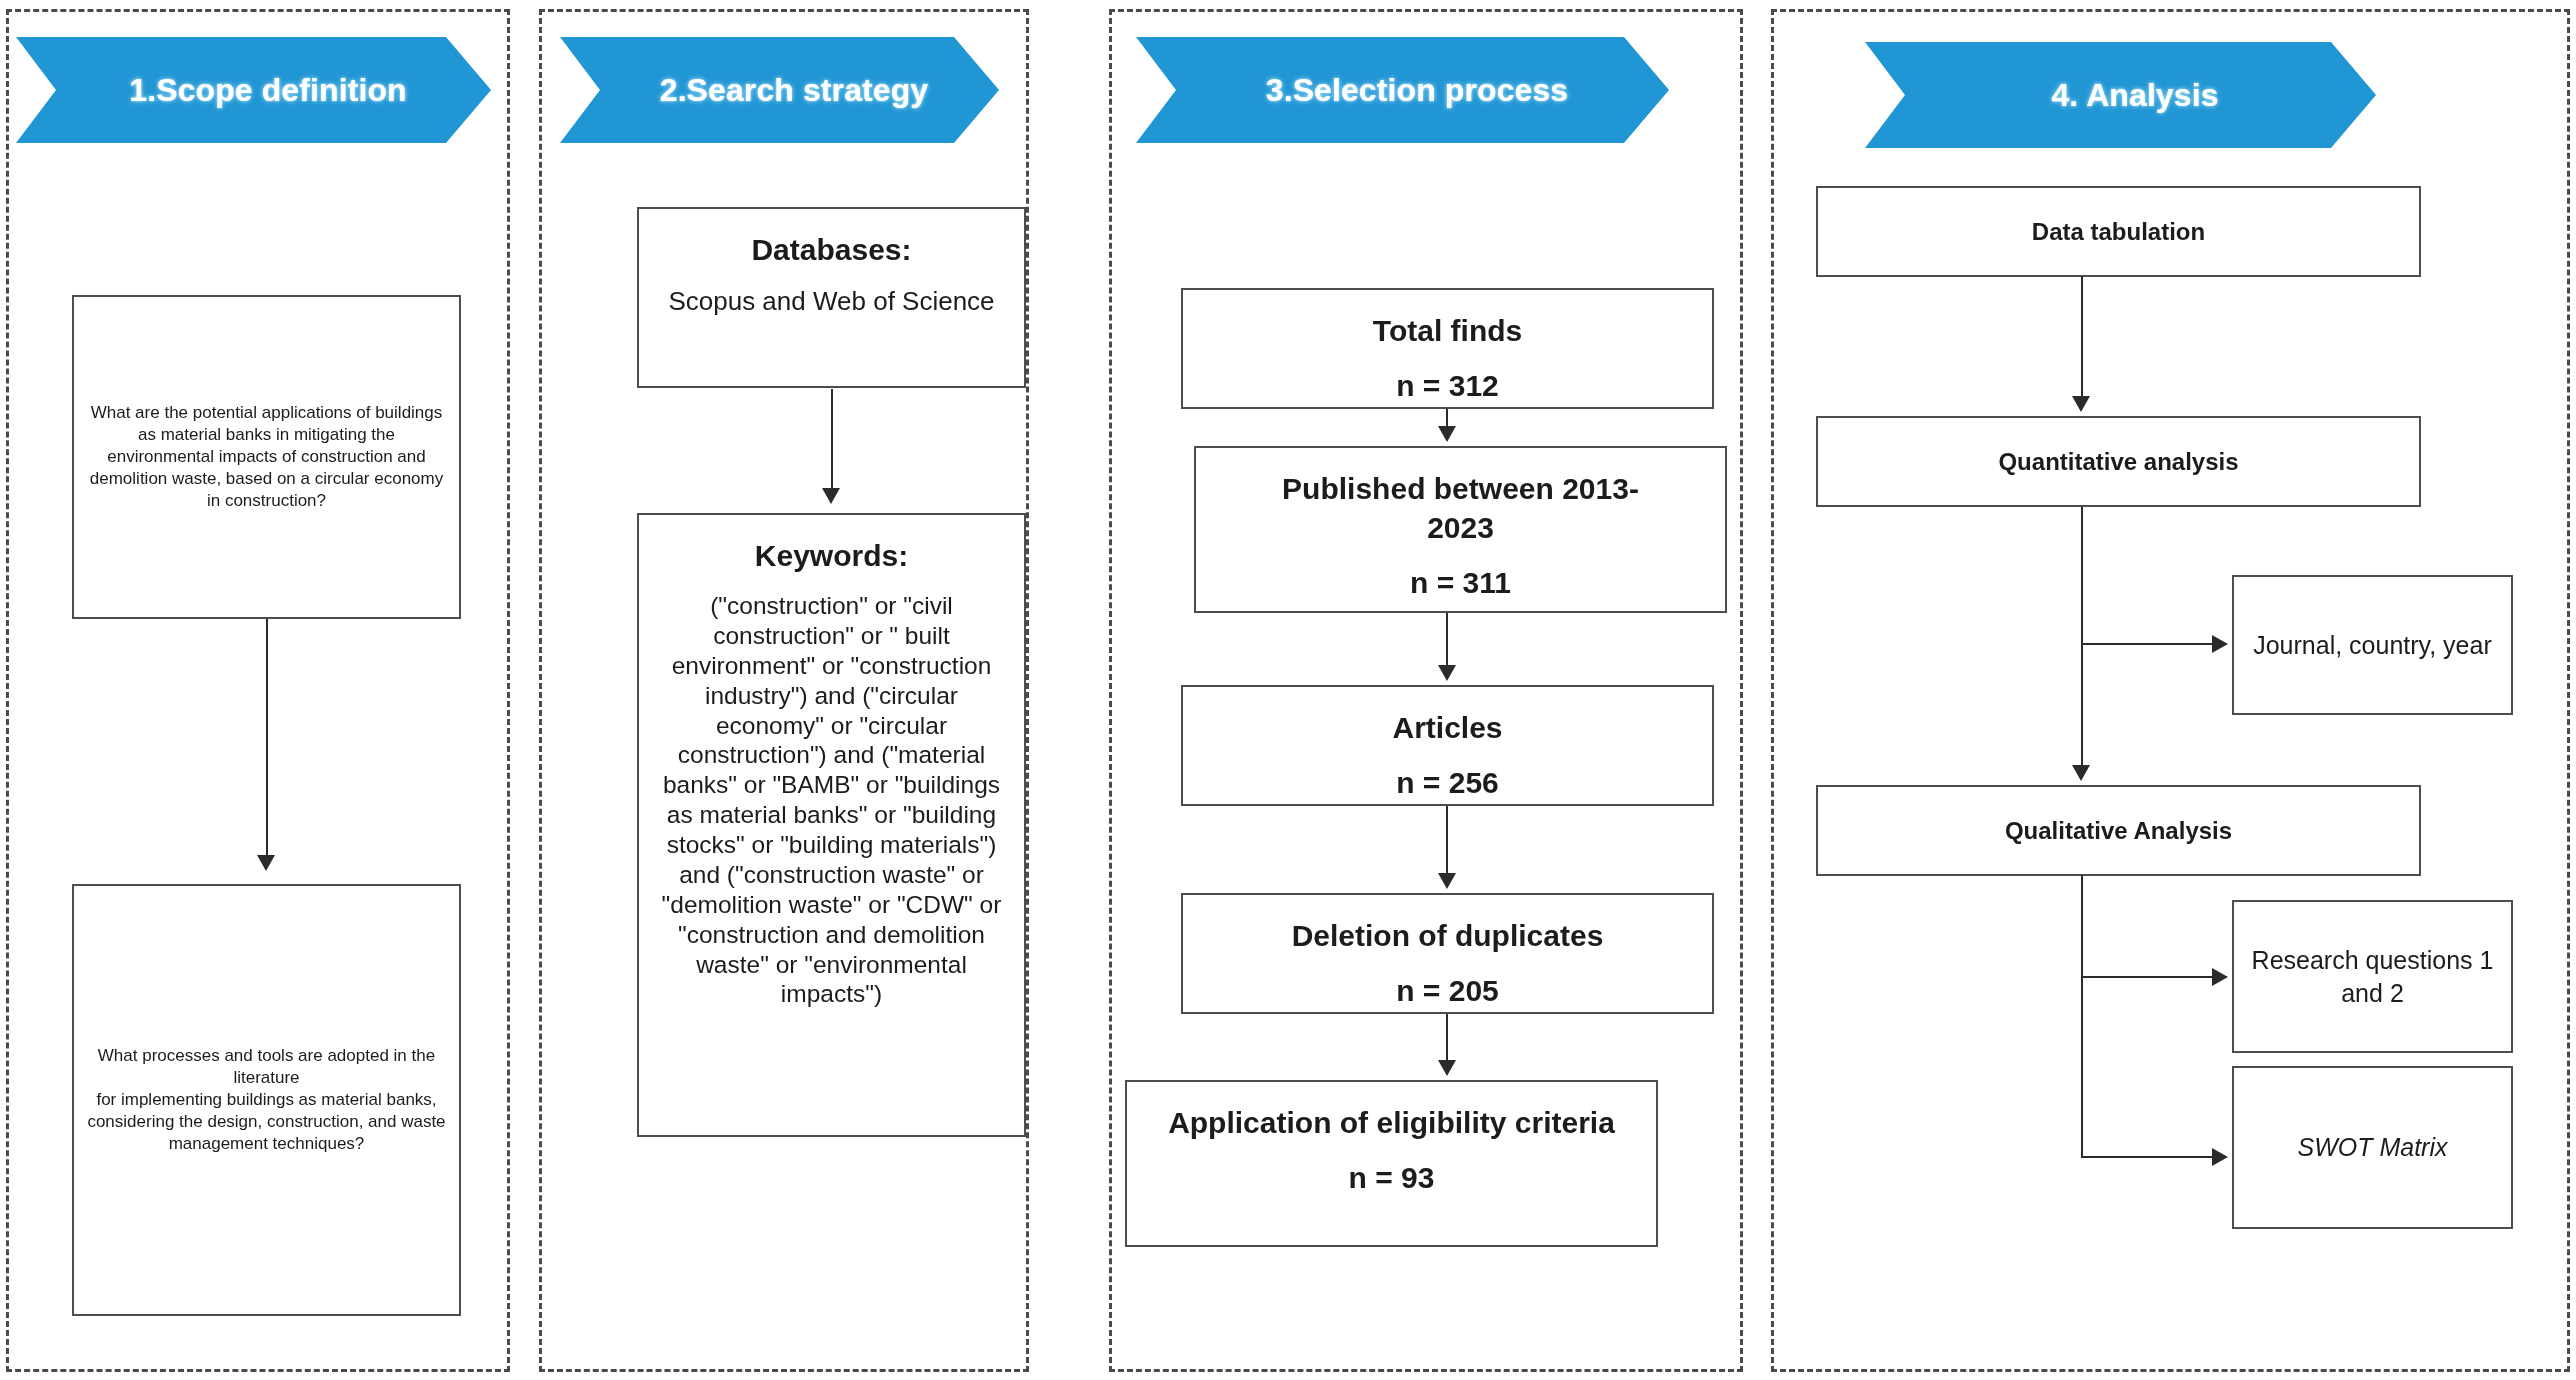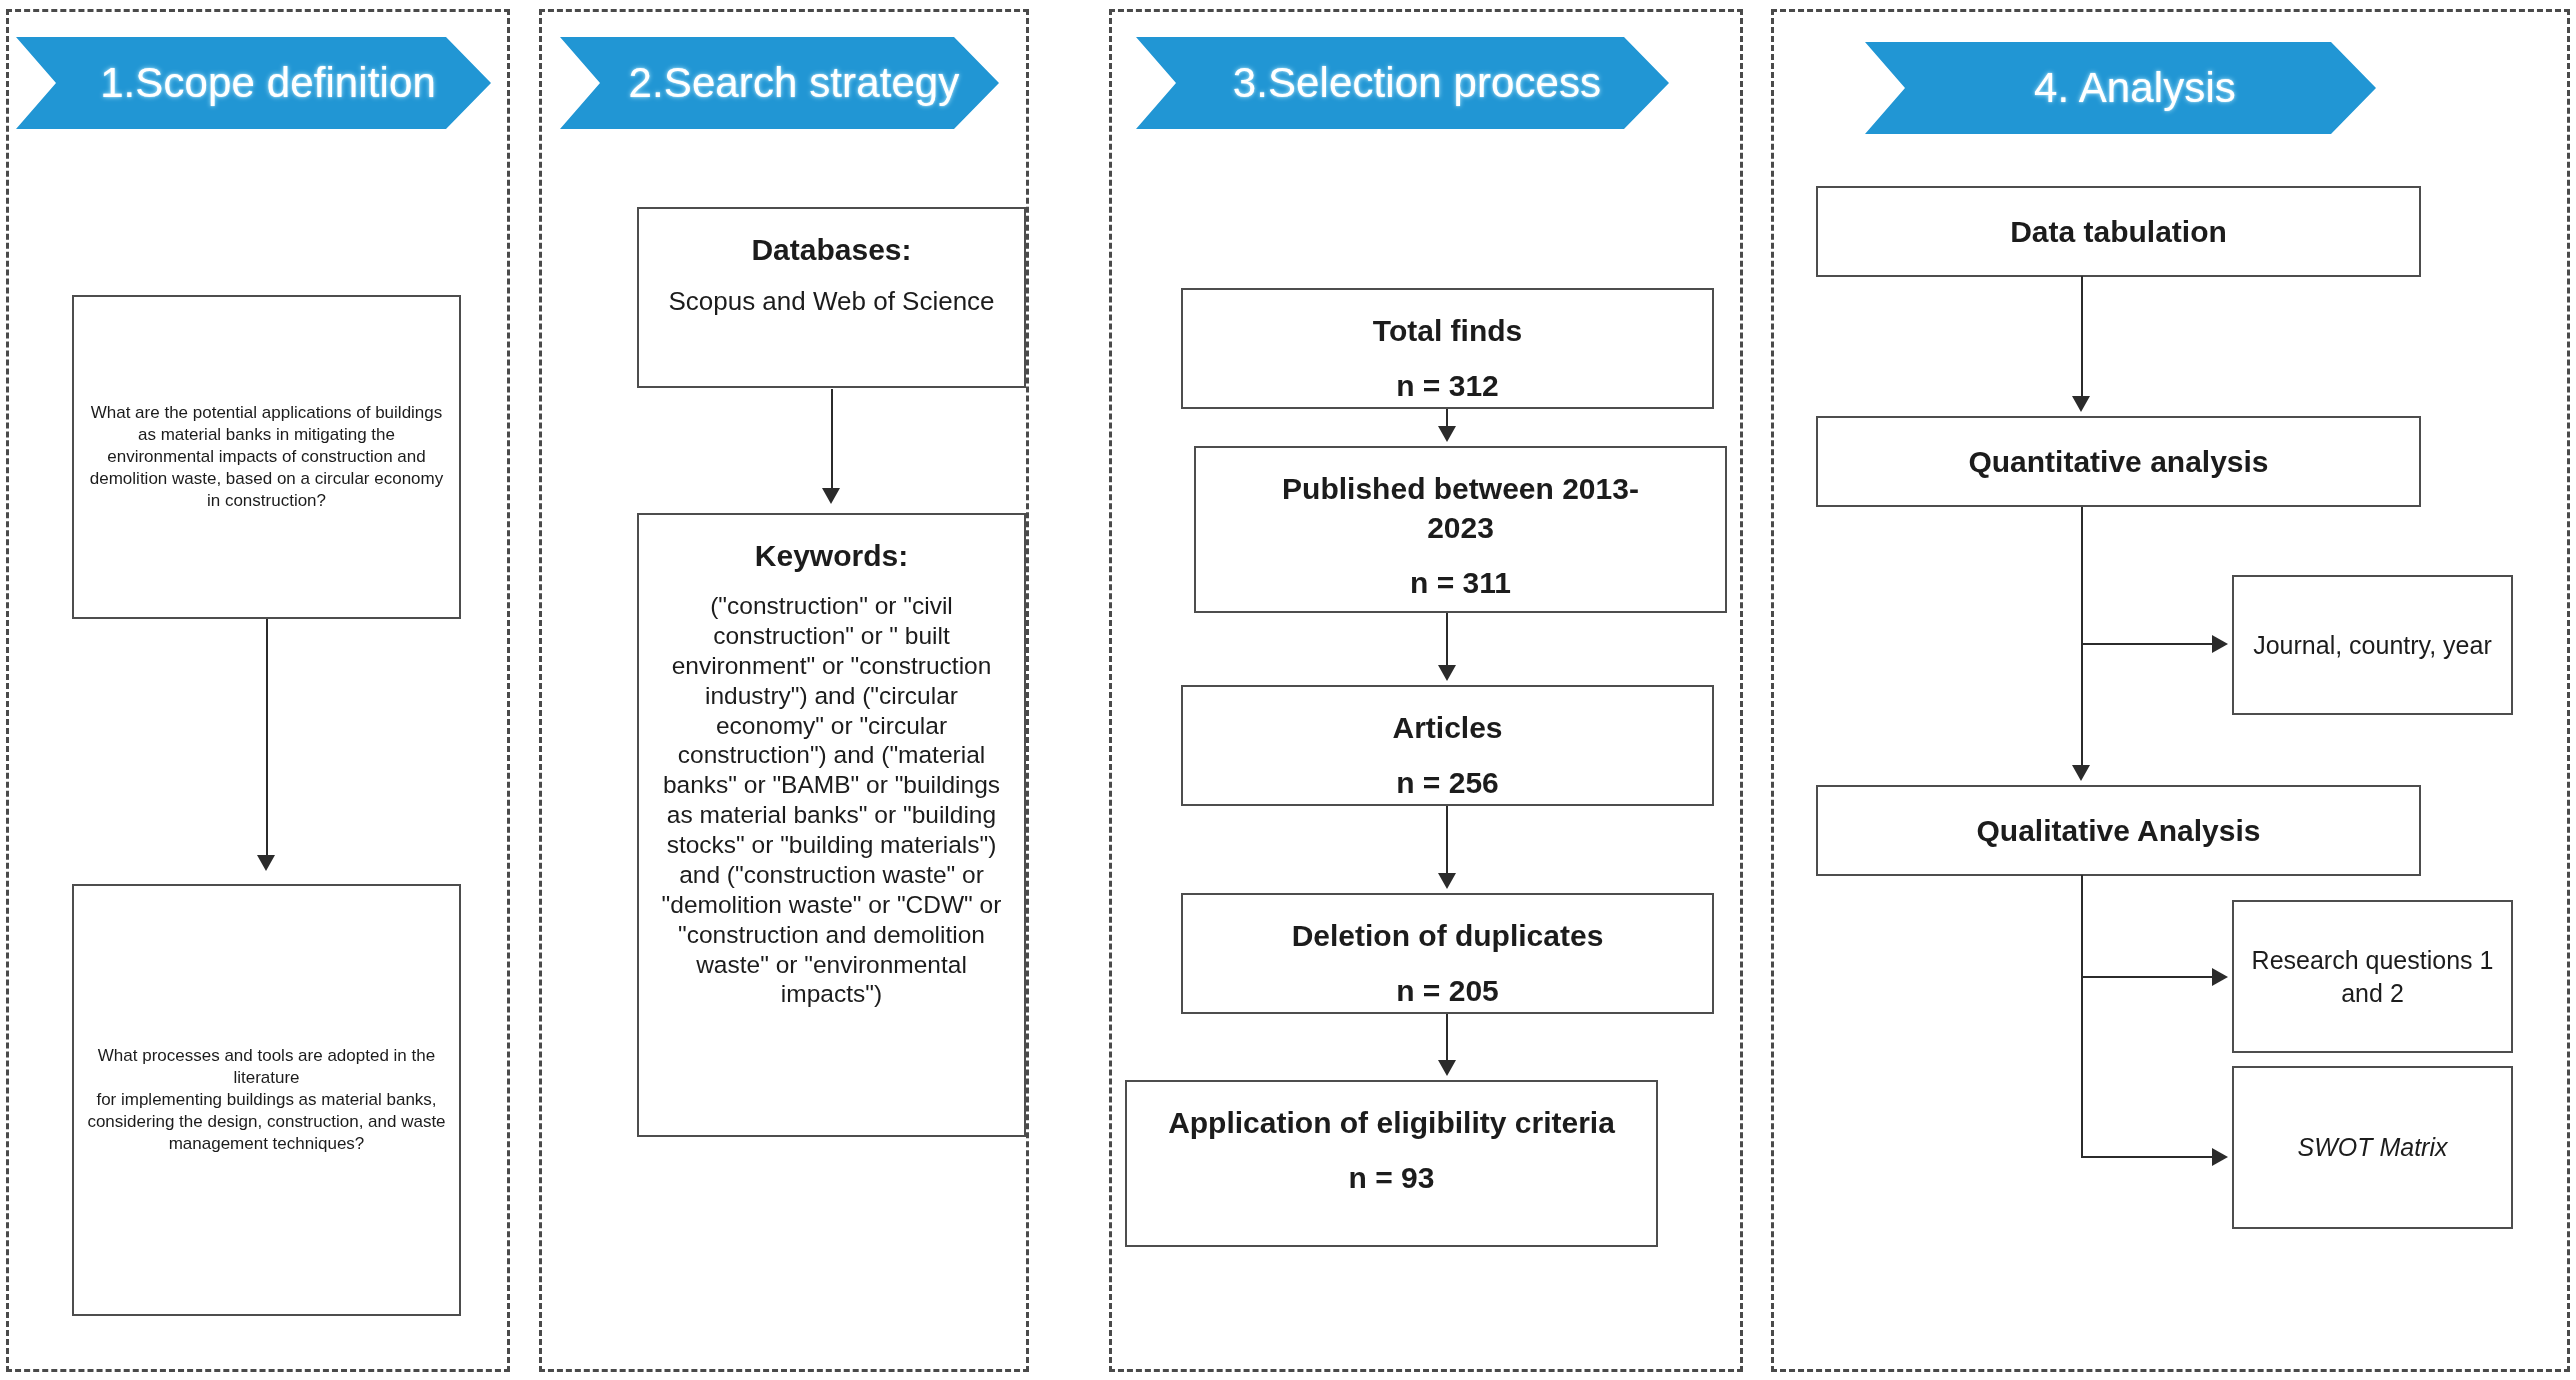--- a/index.html
+++ b/index.html
@@ -19,26 +19,26 @@
     background:transparent;
   }
   #panel-1{left:5.8px;   top:8.6px; width:504px;  height:1363px;}
   #panel-2{left:539px; top:8.6px; width:490px;  height:1363px;}
   #panel-3{left:1109px;top:8.6px; width:634px;  height:1363px;}
   #panel-4{left:1771px;top:8.6px; width:799px; height:1363px;}
 
   
   .chev{
     position:absolute;
-    height:92px;
+    height:106px;
     background:#2196d4;
     display:flex;align-items:center;justify-content:center;
     color:#ffffff;
-    font-weight:normal;
-    font-size:42px;
+    font-weight:bold;
+    font-size:32px;
     letter-spacing:0.1px;
     text-shadow:0 0 5px rgba(180,235,255,.95), 0 0 1.4px rgba(255,255,255,.8);
     clip-path:polygon(0 0, calc(100% - 45px) 0, 100% 50%, calc(100% - 45px) 100%, 0 100%, 40px 50%);
     box-sizing:border-box;
     padding-left:29px;
     user-select:none;
   }
   #chev-1{left:16px;   top:37px; width:475px;}
   #chev-2{left:560px;  top:37px; width:439px;}
   #chev-3{left:1136px; top:37px; width:533px;}
@@ -54,21 +54,21 @@
     align-items:center;
     justify-content:center;
     text-align:center;
     color:#1c1c1c;
     line-height:1.30;
     padding:5.8px 8.6px;
     white-space:pre-line;
   }
   .b-reg{font-size:17px;font-weight:normal;}
   .b-small{font-size:25px;font-weight:normal;}
-  .b-head{font-size:30px;font-weight:bold;}
+  .b-head{font-size:24px;font-weight:bold;}
   .mixed{display:block;}
   .mixed .t{display:block;font-weight:bold;font-size:30px;margin-bottom:1.4px;}
   .mixed .s{display:block;font-weight:normal;font-size:26px;line-height:1.26;}
   .mixed .kw{display:block;font-weight:normal;font-size:24.5px;line-height:1.22;}
 
   
   #box-rq1{left:72px; top:295px;  width:389px; height:324px;}
   #box-rq2{left:72px; top:884px; width:389px; height:432px;}
   
   #box-db{left:637px;  top:207px;  width:389px; height:181px;}

